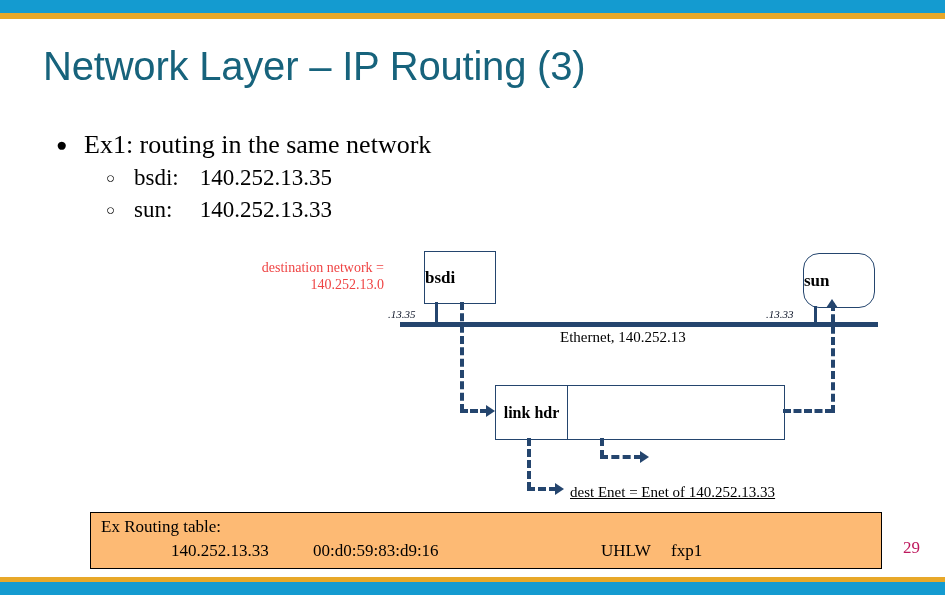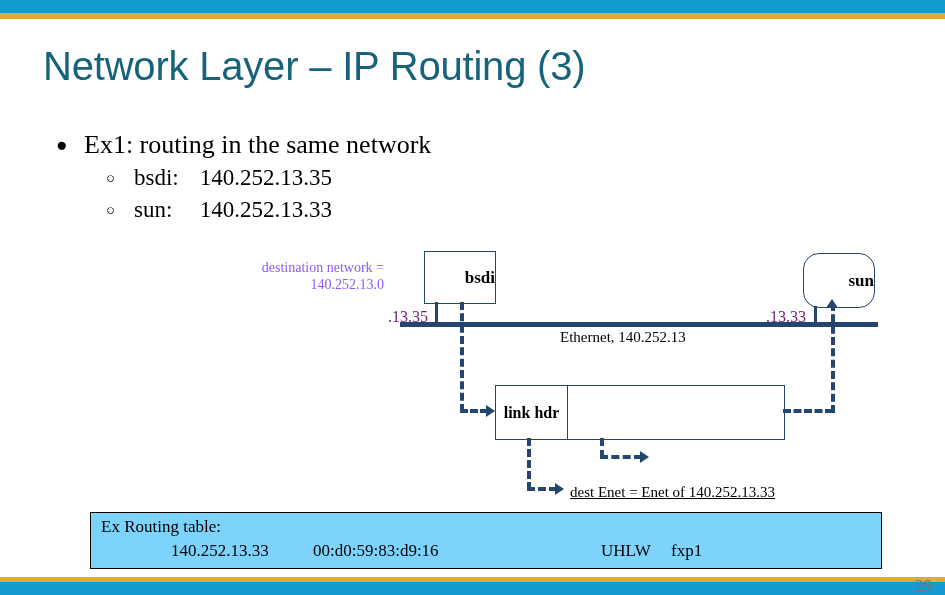--- a/index.html
+++ b/index.html
@@ -73,21 +73,21 @@
   }
   .bullet-l2 .host-name { display: inline-block; min-width: 60px; }
 
   
   #diagram { position: absolute; left: 0; top: 0; width: 945px; height: 595px; }
 
   .node-box {
     position: absolute;
     border: 1px solid #24456E;
     background: #ffffff;
-    display: flex; align-items: center; justify-content: flex-end;
+    display: flex; align-items: center; justify-content: flex-start;
     font-size: 17px; font-weight: bold; color: #000;
   }
   #node-bsdi { left: 424px; top: 251px; width: 70px; height: 51px; }
   #node-sun  { left: 803px; top: 253px; width: 70px; height: 53px; border-radius: 16px; }
 
   
   .host-stem {
     position: absolute; width: 3px; background: #24456E;
   }
   #stem-bsdi { left: 435px; top: 302px; height: 22px; }
@@ -98,30 +98,30 @@
     position: absolute; left: 400px; top: 322px; width: 478px; height: 5px;
     background: #24456E;
   }
   #ethernet-label {
     position: absolute; left: 560px; top: 329px;
     font-size: 15px; color: #000; white-space: nowrap;
   }
 
   
   .iface-label {
-    position: absolute; font-size: 16px; color: #701a75; white-space: nowrap;
+    position: absolute; font-size: 11px; color: #0f172a; white-space: nowrap; font-style: italic;
   }
   #iface-bsdi { left: 388px; top: 308px; }
   #iface-sun  { left: 766px; top: 308px; }
 
   
   #dest-network-note {
     position: absolute; left: 232px; top: 259px;
     width: 152px; text-align: right;
-    font-size: 14px; color: #8b5cf6; line-height: 17px;
+    font-size: 14px; color: #ef4444; line-height: 17px;
   }
 
   
   #packet-frame {
     position: absolute; left: 495px; top: 385px; width: 288px; height: 53px;
     border: 1px solid #24456E; background: #fff;
     display: flex;
   }
   .packet-cell {
     border-right: 1px solid #24456E;
@@ -175,39 +175,39 @@
   .note-label {
     position: absolute; font-size: 15px; color: #000; white-space: nowrap;
   }
   #note-dest-ip   { left: 655px; top: 452px; }
   #note-dest-enet { left: 570px; top: 484px; text-decoration: underline; }
 
   
   #routing-table-box {
     position: absolute; left: 90px; top: 512px;
     width: 790px; height: 55px;
-    border: 1px solid #000; background: #7dd3fc;
+    border: 1px solid #000; background: #fdba74;
   }
   #routing-table-title {
     position: absolute; left: 10px; top: 4px;
     font-size: 17px; color: #000; white-space: nowrap;
   }
   #routing-table-row {
     position: absolute; left: 0; top: 28px; width: 790px;
     font-size: 17px; color: #000;
   }
   #routing-table-row .col-dest   { position: absolute; left: 80px; }
   #routing-table-row .col-gw     { position: absolute; left: 222px; }
   #routing-table-row .col-flags  { position: absolute; left: 510px; }
   #routing-table-row .col-iface  { position: absolute; left: 580px; }
 
   
   #page-number {
-    position: absolute; left: 903px; top: 576px;
-    font-size: 17px; color: #737373; margin-left: 12px;
+    position: absolute; left: 903px; top: 538px;
+    font-size: 17px; color: #be185d;
   }
 </style>
 </head>
 <body>
 
 <div id="top-band-blue"></div>
 <div id="top-band-orange"></div>
 <div id="bottom-band-orange"></div>
 <div id="bottom-band-blue"></div>
 

